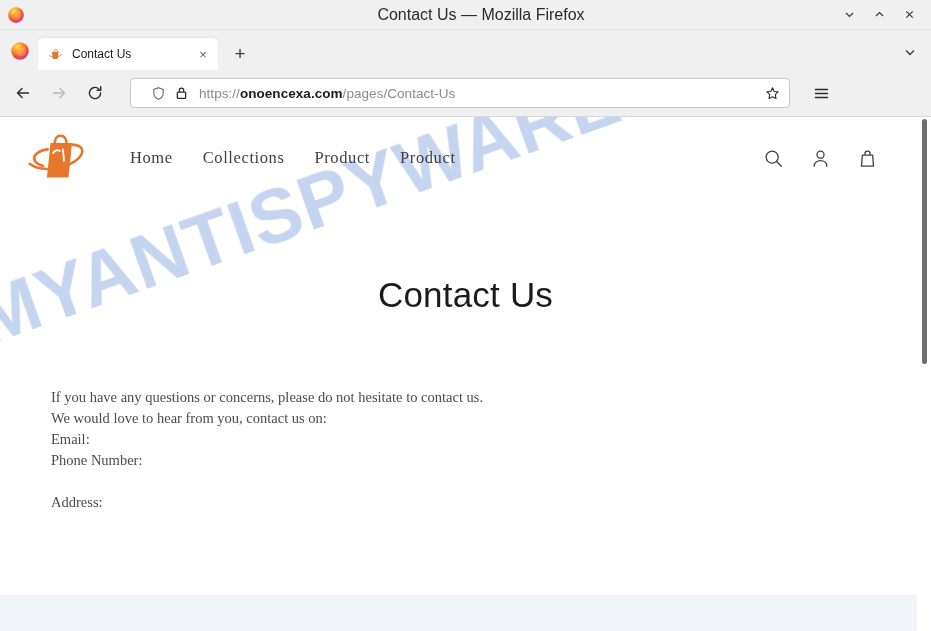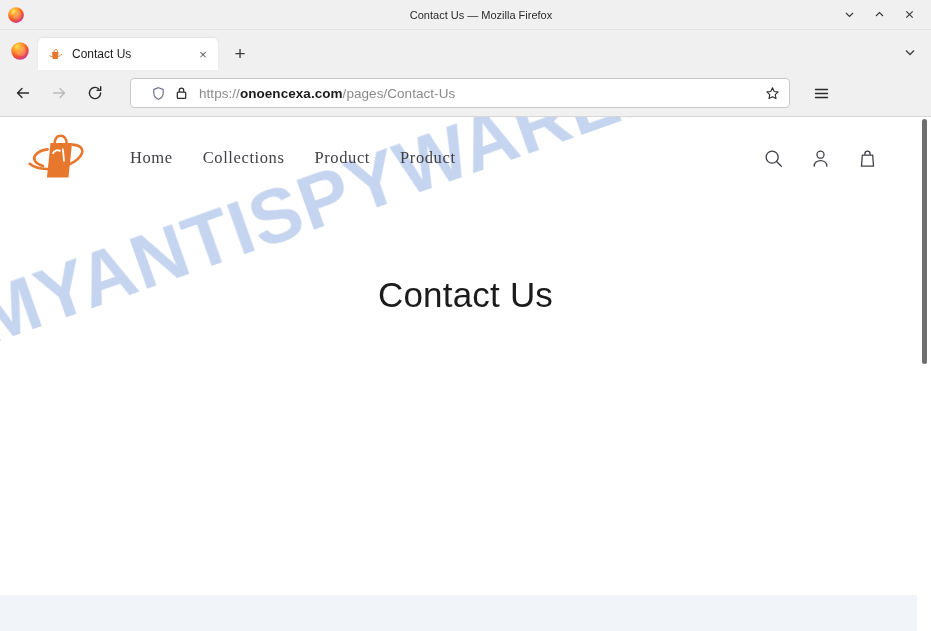--- a/index.html
+++ b/index.html
@@ -38,21 +38,21 @@
     width: 18px;
     height: 18px;
     margin-left: 7px;
     flex: none;
   }
   .titlebar-title {
     position: absolute;
     left: 0;
     right: 12px;
     text-align: center;
-    font-size: 11px;
+    font-size: 16px;
     color: #2b2b2b;
     font-family: "Liberation Sans", sans-serif;
     pointer-events: none;
     margin-left: 43px;
   }
   .win-controls {
     margin-left: auto;
     display: flex;
     align-items: center;
     gap: 2px;
@@ -484,20 +484,27 @@
           <svg width="21" height="21" viewBox="0 0 22 22" fill="none" stroke="currentColor" stroke-width="1.35">
             <path d="M5.6 7.4h10.8l0.9 11.6H4.7z" stroke-linejoin="round"></path>
             <path d="M8.3 7.4V5.9a2.7 2.7 0 0 1 5.4 0v1.5"></path>
           </svg>
         </span>
       </div>
     </div>
 
     <h1 class="page-title">Contact Us</h1>
 
+    <div class="content-block">
+      <p>If you have any questions or concerns, please do not hesitate to contact us.</p>
+      <p>We would love to hear from you, contact us on:</p>
+      <p>Email:</p>
+      <p>Phone Number:</p>
+      <p class="spaced">Address:</p>
+    </div>
 
     <div class="footer-band"></div>
 
     <div class="page-scrollbar">
       <div class="thumb"></div>
     </div>
   </div>
 
 </div>
 

